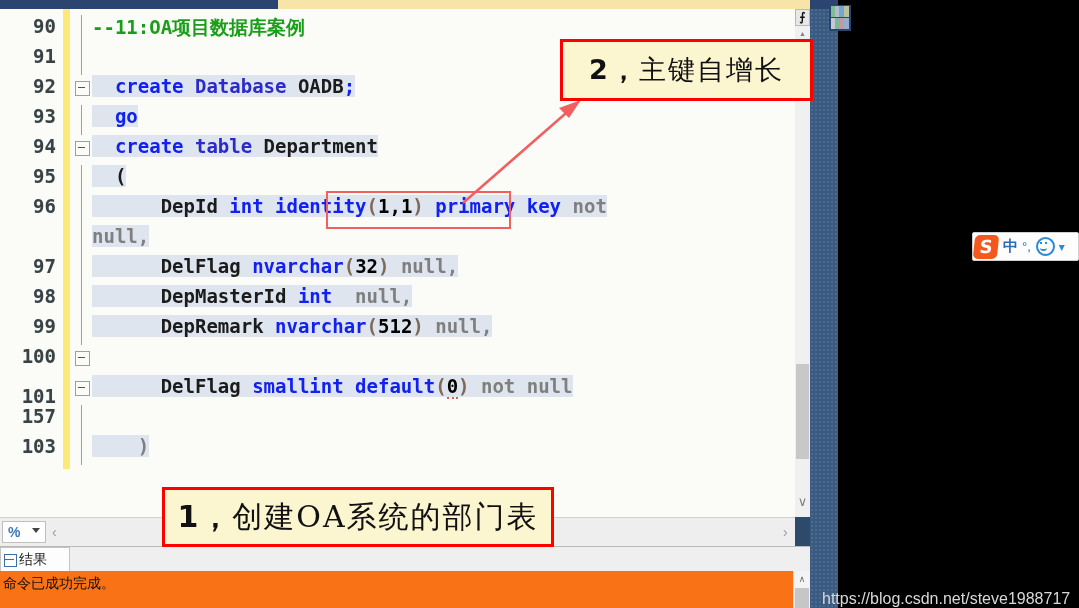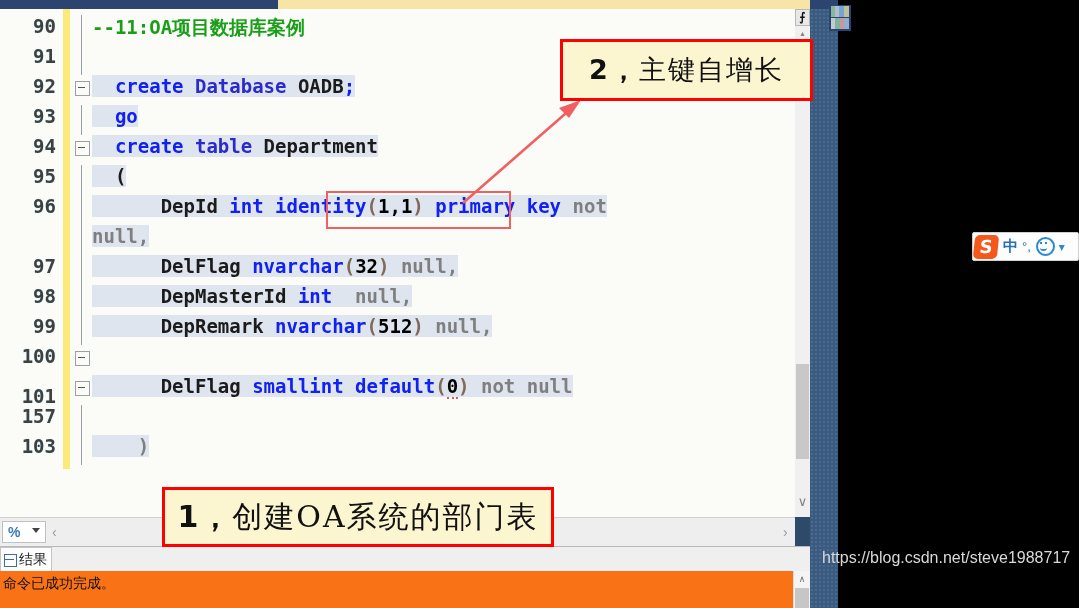--- a/index.html
+++ b/index.html
@@ -61,21 +61,21 @@
       border:1px solid #c0c0c0;box-sizing:border-box;}
   .zoomsel .pct{position:absolute;left:5px;top:2px;font-size:14px;font-weight:bold;color:#3a7ab8;}
   .zoomsel .cv{position:absolute;right:5px;top:6px;width:0;height:0;
       border-left:4px solid transparent;border-right:4px solid transparent;border-top:5px solid #444;}
   .zarrow{position:absolute;top:6px;font-size:14px;color:#9a9a9a;}
 
   
   .resultpane{position:absolute;left:0;top:546px;width:810px;height:62px;background:#fbfcfb;
       border-top:1px solid #b9b9b9;}
   .restabbar{position:absolute;left:0;top:0;width:810px;height:24px;background:#efefef;}
-  .restab{position:absolute;left:0;top:0;height:24px;padding:0 4px 0 18px;background:#fdfdfd;
+  .restab{position:absolute;left:0;top:0;height:24px;padding:0 22px 0 18px;background:#fdfdfd;
       border:1px solid #c4c4c4;border-bottom:none;box-sizing:border-box;
       font-size:14px;color:#222;line-height:23px;}
   .restab .gridicon{position:absolute;left:3px;top:6px;width:11px;height:11px;
       border:1px solid #3b6ea5;background:#fff;}
   .restab .gridicon:after{content:"";position:absolute;left:0;top:4px;width:9px;height:1px;background:#3b6ea5;}
   .resbody{position:absolute;left:0;top:24px;width:810px;height:38px;background:#f97316;}
   .resmsg{position:absolute;left:3px;top:4px;font-size:14px;color:#111;}
   .resscroll{position:absolute;right:0;top:0;width:16px;height:38px;background:#f4f4f4;
       border-left:1px solid #dcdcdc;}
   .resscroll .up{position:absolute;left:0;top:0;width:16px;height:16px;text-align:center;
@@ -114,21 +114,21 @@
   
   .trayicon{position:absolute;left:829px;top:5px;width:22px;height:26px;background:#2b4570;}
   .trayicon .g1{position:absolute;left:2px;top:1px;width:18px;height:11px;
      background:linear-gradient(90deg,#8fd0a0 0 20%,#cfcfe0 20% 45%,#7fb8e0 45% 70%,#d8d8a0 70% 100%);
      opacity:.85;}
   .trayicon .g2{position:absolute;left:2px;top:13px;width:18px;height:11px;
      background:linear-gradient(90deg,#e0e0e0 0 25%,#8fc8a8 25% 50%,#e0a8a8 50% 75%,#a8c0e0 75% 100%);
      opacity:.85;}
 
   
-  .watermark{position:absolute;left:822px;top:549px;font-size:16px;color:#d8d8d8;
+  .watermark{position:absolute;left:822px;top:590px;font-size:16px;color:#d8d8d8;
      font-family:"Liberation Sans",sans-serif;}
 </style>
 </head>
 <body>
 
 <div id="root">
 
   <div class="desktop"></div>
   <div class="desktop-pattern"></div>
 

